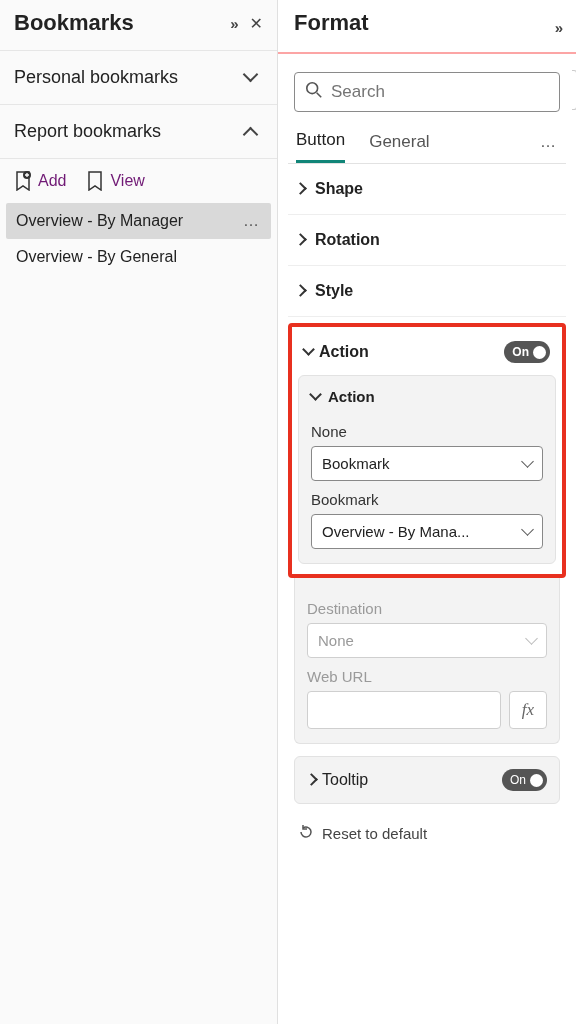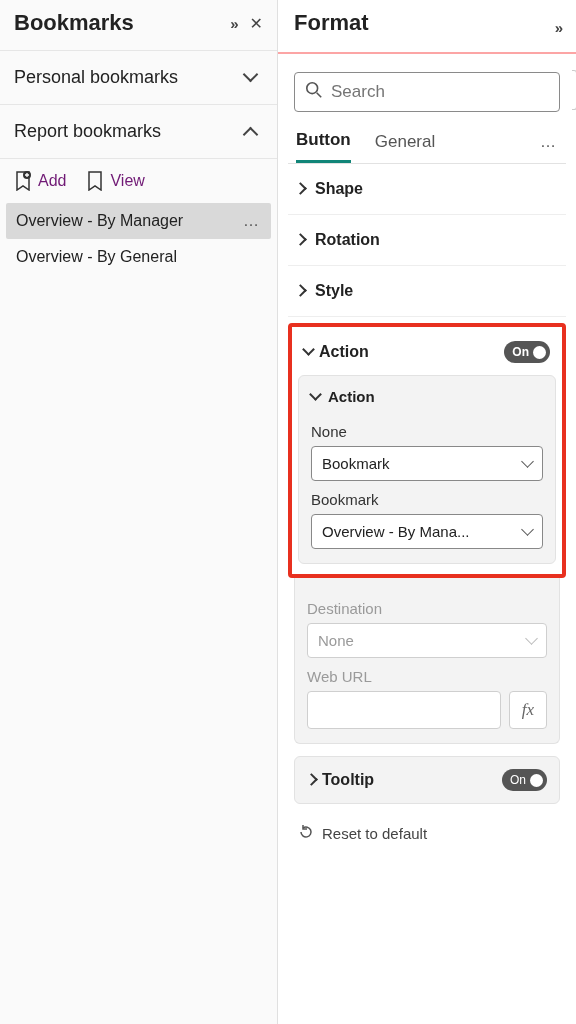--- a/index.html
+++ b/index.html
@@ -37,21 +37,21 @@
 .fm-title { font-size:22px; font-weight:700; color:#222; }
 .fm-body { flex:1; overflow:hidden; padding: 0 10px 0 10px; }
 
 .search-wrap { margin: 18px 6px 0 6px; }
 .search-box { display:flex; align-items:center; border:1px solid #8a8a8a; border-radius:4px; padding: 8px 10px; gap:8px; }
 .search-box input { border:none; outline:none; font-size:17px; width:100%; color:#555; background:transparent; }
 .icon-search svg { width:18px; height:18px; }
 
 .tabs { display:flex; align-items:center; gap:24px; padding: 18px 8px 0 8px; border-bottom:1px solid #e2e2e2; }
 .tab { font-size:17px; color:#555; padding-bottom:10px; cursor:pointer; }
-.tab.active { color:#222; font-weight:700; border-bottom:3px solid #118578;text-align:center; }
+.tab.active { color:#222; font-weight:400; border-bottom:3px solid #118578;text-align:center; }
 .tab-more { margin-left:auto; letter-spacing:2px; color:#555; cursor:pointer; padding-bottom:10px; }
 
 .accordion { border-bottom:1px solid #eee; }
 .acc-head { display:flex; align-items:center; padding: 16px 8px; font-size:16px; font-weight:700; color:#222; cursor:pointer; gap:4px;}
 
 
 .highlight-box { border:4px solid #e8301f; border-radius:4px; padding: 6px 6px 10px 6px; margin: 6px 0 0 0; }
 .action-head { display:flex; align-items:center; padding: 8px 6px 10px 6px; font-size:16px; font-weight:700; color:#222; }
 .toggle-pill { display:inline-flex; align-items:center; background:#555; color:#fff; border-radius:12px; height:22px; padding: 0 4px 0 8px; font-size:12px; gap:4px; cursor:pointer;}
 .toggle-pill .knob { width:13px; height:13px; background:#fff; border-radius:50%; }
@@ -62,21 +62,21 @@
 .field-label.disabled { color:#9a9a9a; }
 .select { display:flex; align-items:center; justify-content:space-between; background:#fff; border:1px solid #888; border-radius:4px; padding:8px 10px; font-size:15px; color:#222; cursor:pointer;}
 .select.disabled { border-color:#cfcfcf; color:#9a9a9a; }
 .select .sel-chev::before{ content:""; display:inline-block; width:8px; height:8px; border-right:1.6px solid #555; border-bottom:1.6px solid #555; transform:rotate(45deg); margin-bottom:3px;}
 .select.disabled .sel-chev::before{ border-color:#bbb; }
 .input-row { display:flex; gap:8px; }
 .text-input { flex:1; background:#fff; border:1px solid #cfcfcf; border-radius:4px; height:38px; }
 .fx-btn { width:38px; height:38px; border:1px solid #cfcfcf; border-radius:4px; background:#fff; display:flex; align-items:center; justify-content:center; font-style:italic; font-family: Georgia, serif; font-size:17px; color:#666; cursor:pointer;}
 
 .tooltip-card { background:#f3f3f3; border:1px solid #e2e2e2; border-radius:6px; padding: 12px; margin: 12px 6px 0 6px; display:flex; align-items:center;}
-.tooltip-card .lbl { font-size:16px; font-weight:700; color:#222; }
+.tooltip-card .lbl { font-size:16px; font-weight:400; color:#222; }
 
 .reset-row { display:flex; align-items:center; gap:8px; padding: 20px 10px; font-size:15px; color:#444; cursor:pointer;}
 .icon-reset svg { width:16px; height:16px; }
 
 .sep-right-edge { position:absolute; right:-1px; top:70px; width:5px; height:40px; border:1px solid #ccc; border-left:none; border-radius:0 3px 3px 0;}
 </style>
 </head>
 <body>
 
 <div class="bookmarks-pane">

